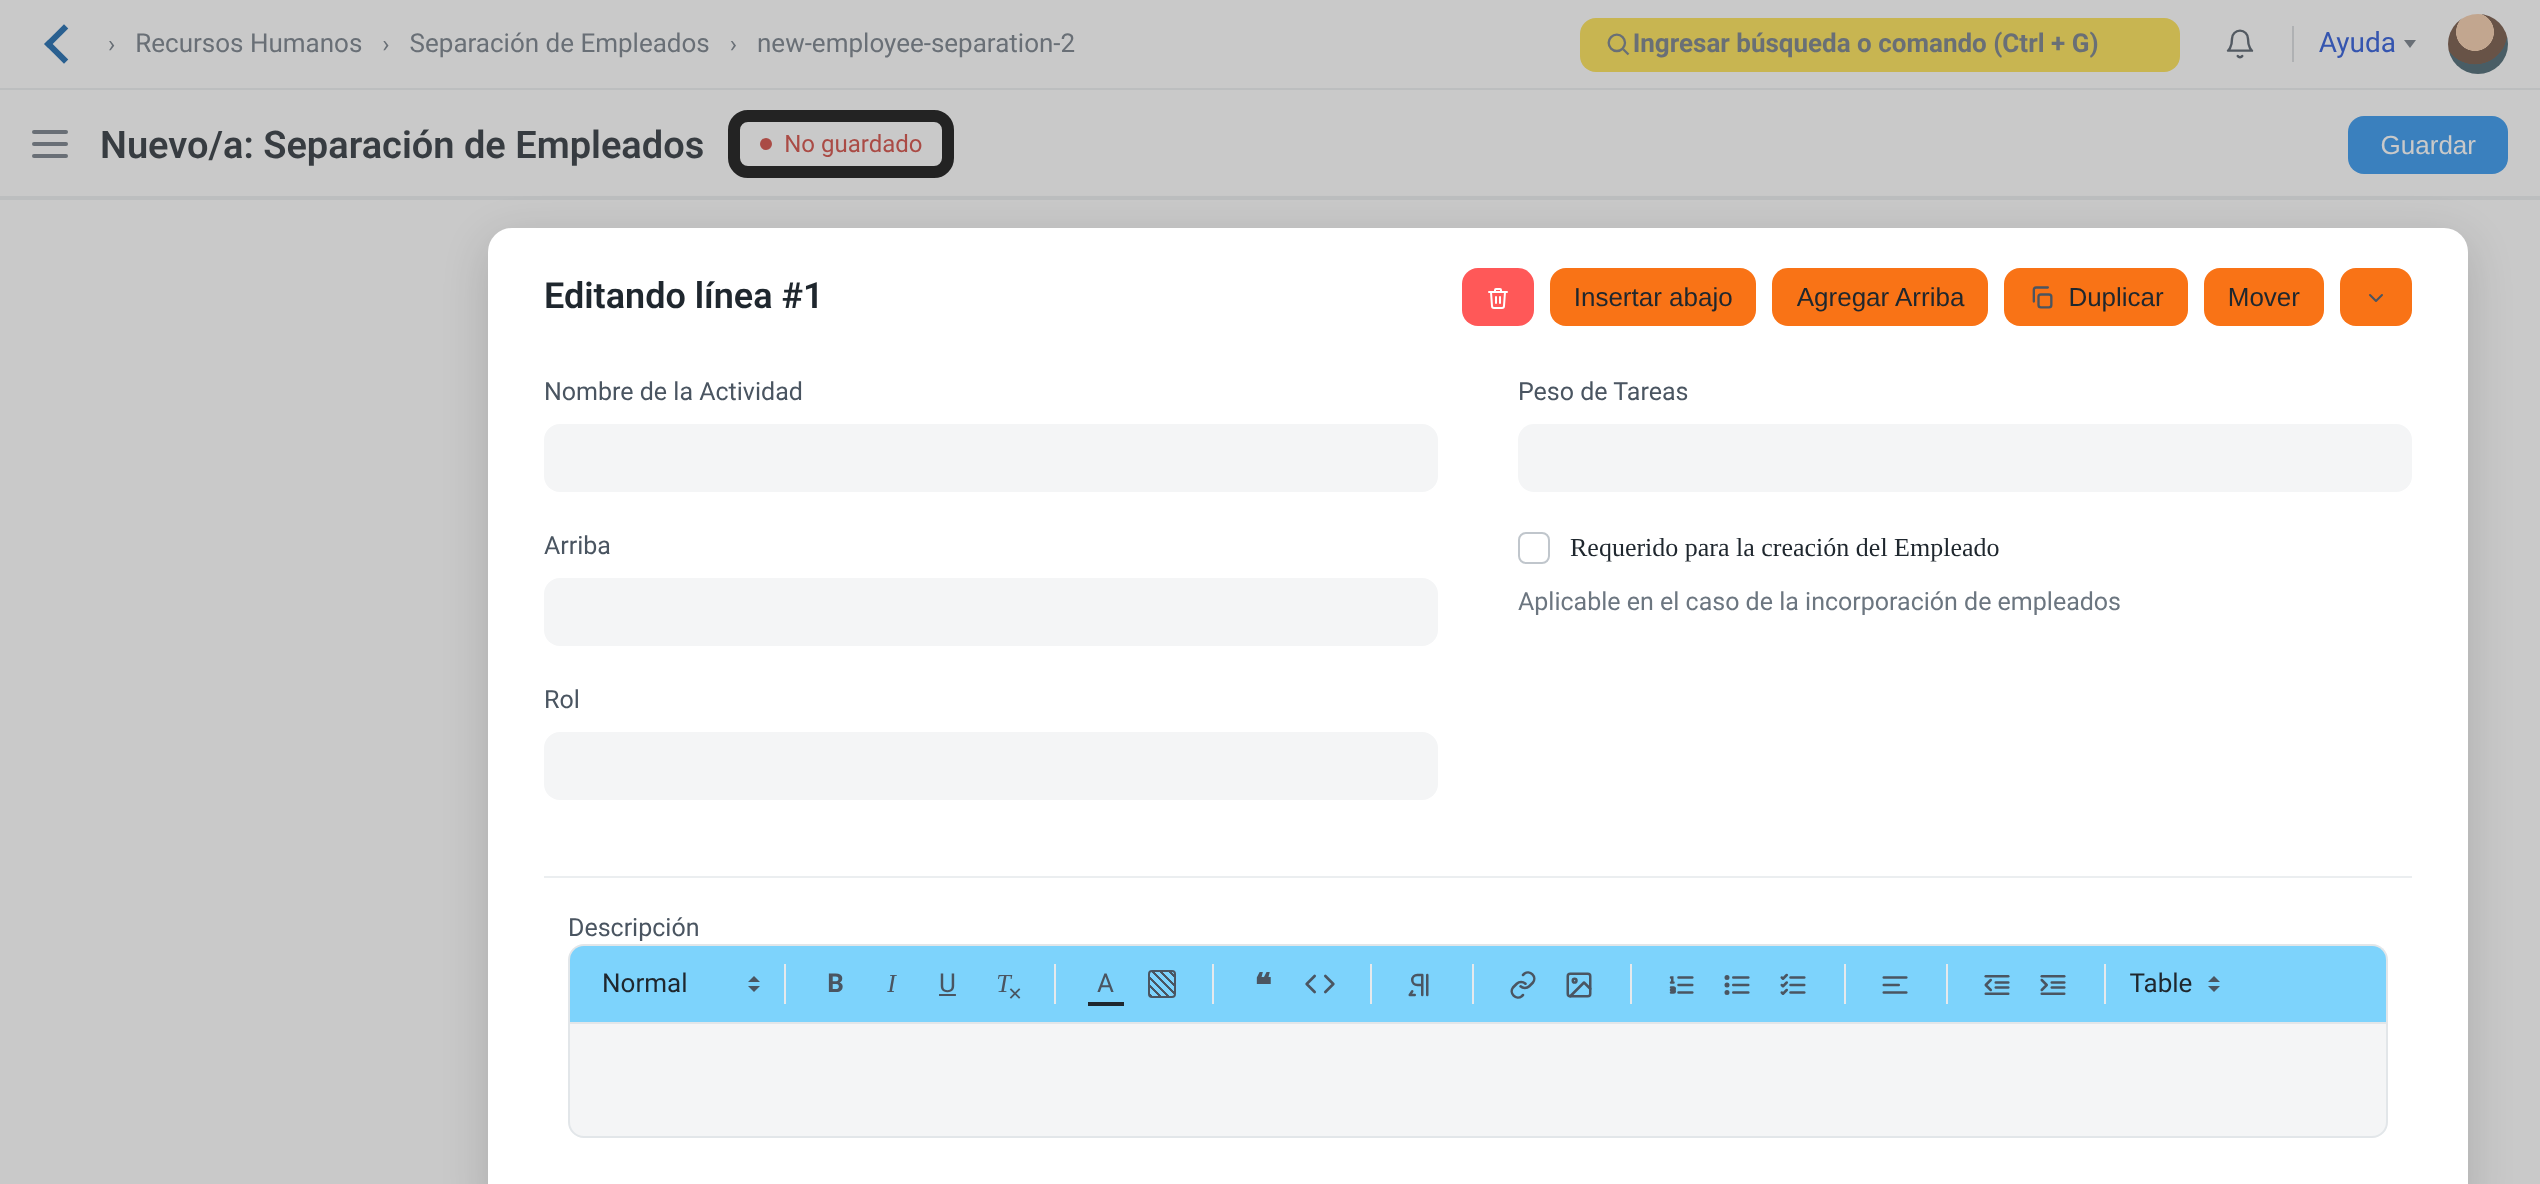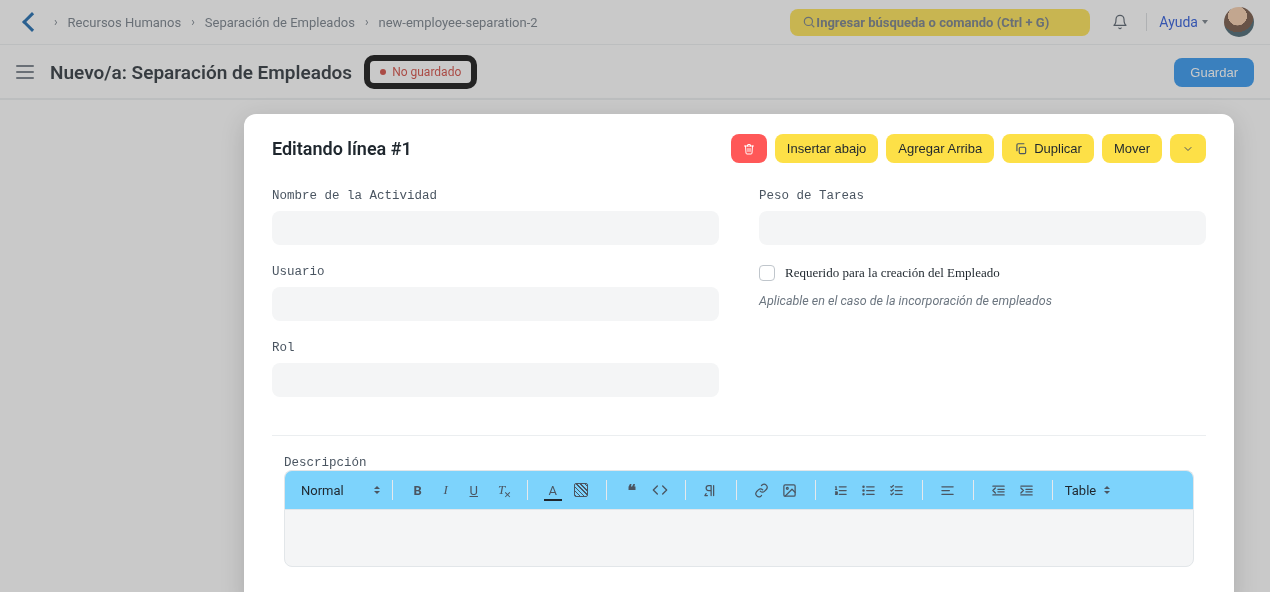--- a/index.html
+++ b/index.html
@@ -110,45 +110,45 @@
     padding-bottom:40px;
   }
   .modal-header{
     display:flex;align-items:center;
     padding:20px 28px 8px 28px;
     gap:8px;
   }
   .modal-title{font-size:18px;font-weight:600;}
   .toolbar{margin-left:auto;display:flex;gap:8px;}
   .btn{
-    background:#fde047;border:none;border-radius:8px;
+    background:#f97316;border:none;border-radius:8px;
     padding:7px 12px;font-size:13px;color:#1f272e;cursor:pointer;
     display:inline-flex;align-items:center;gap:6px;
   }
   .btn-danger{background:#ff5858;color:#fff;width:36px;justify-content:center;}
   .btn-icon-only{width:36px;justify-content:center;}
   .modal-body{
     padding: 18px 28px 0 28px;
   }
   .two-col{display:flex;gap:40px;}
   .col{flex:1;display:flex;flex-direction:column;}
-  .field-label{font-size:12.5px;color:#4a5561;margin-bottom:8px;font-family:Liberation Mono, monospace;}
+  .field-label{font-size:12.5px;color:#4a5561;margin-bottom:8px;}
   .field-input{
     background:#f4f5f6;border:none;border-radius:8px;
     height:34px;width:100%;padding:0 10px;
     margin-bottom:20px;
     color:#1f272e;font-size:13px;
   }
   .check-row{display:flex;align-items:center;gap:10px;margin-top:0px;margin-bottom:6px;font-family:Liberation Serif, serif;}
   .checkbox{
     width:16px;height:16px;border:1.5px solid #c0c6cc;border-radius:4px;background:#fff;
     flex-shrink:0;
   }
   .check-label{font-size:13px;color:#1f272e;}
-  .helper-text{font-size:12.5px;color:#6c7680;margin-top:6px;font-style:italic;}
+  .helper-text{font-size:12.5px;color:#6c7680;margin-top:6px;}
   .hr{height:1px;background:#ebeef0;margin:18px 0 18px 0;}
   
   .editor-wrap{padding:0 40px;}
   .editor-toolbar{
     border:1px solid #e2e6e9;border-bottom:none;border-radius:8px 8px 0 0;
     display:flex;align-items:center;gap:2px;padding:6px 10px;
     background:#7dd3fc;
   }
   .ed-group{display:flex;align-items:center;gap:2px;padding:0 6px;}
   .ed-sep{width:1px;height:20px;background:#e6e9ec;margin:0 4px;}
@@ -266,21 +266,21 @@
           </svg>
       </button>
     </div>
   </div>
 
   <div class="modal-body">
     <div class="two-col">
       <div class="col">
         <label class="field-label">Nombre de la Actividad</label>
         <input class="field-input" value="" style="">
-        <label class="field-label">Usuario</label>
+        <label class="field-label">Arriba</label>
         <input class="field-input" value="" style="">
         <label class="field-label">Rol</label>
         <input class="field-input" value="" style="">
       </div>
       <div class="col">
         <label class="field-label">Peso de Tareas</label>
         <input class="field-input" value="" style="">
         <div class="check-row">
           <span class="checkbox"></span>
           <span class="check-label">Requerido para la creación del Empleado</span>

